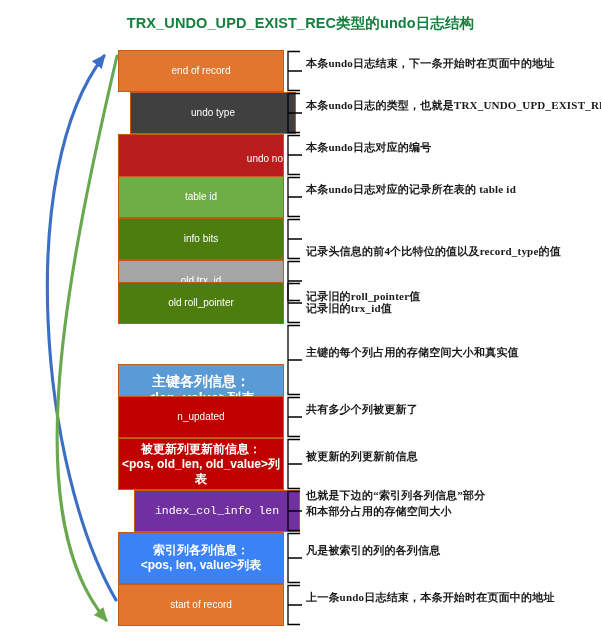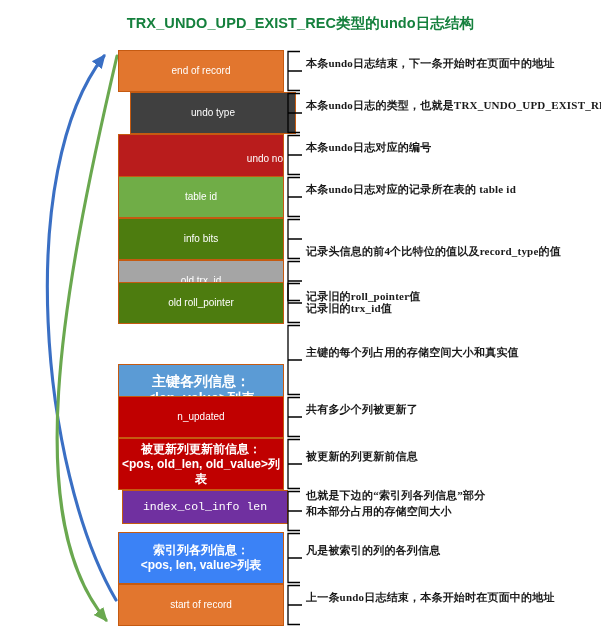--- a/index.html
+++ b/index.html
@@ -132,21 +132,21 @@
         <div>
           <span class="l1">n_updated</span>
         </div>
       </div>
       <div class="blk t-cn-sm" style="position: absolute; left: 0px; top: 388px; height: 52px; background: rgb(192, 0, 0); border-color: rgb(197, 90, 17);">
         <div>
           <span class="l1">被更新列更新前信息：</span>
           <span class="l2">&lt;pos, old_len, old_value&gt;列表</span>
         </div>
       </div>
-      <div class="blk t-mono" style="position: absolute; left: 4px; top: 440px; height: 34px; background: rgb(112, 48, 160); border-color: rgb(197, 90, 17);">
+      <div class="blk t-mono" style="position: absolute; left: 16px; top: 440px; height: 42px; background: rgb(112, 48, 160); border-color: rgb(197, 90, 17);">
         <div>
           <span class="l1">index_col_info len</span>
         </div>
       </div>
       <div class="blk t-cn-sm" style="position: absolute; left: 0px; top: 482px; height: 52px; background: #3b82f6; border-color: rgb(197, 90, 17);">
         <div>
           <span class="l1">索引列各列信息：</span>
           <span class="l2">&lt;pos, len, value&gt;列表</span>
         </div>
       </div>

